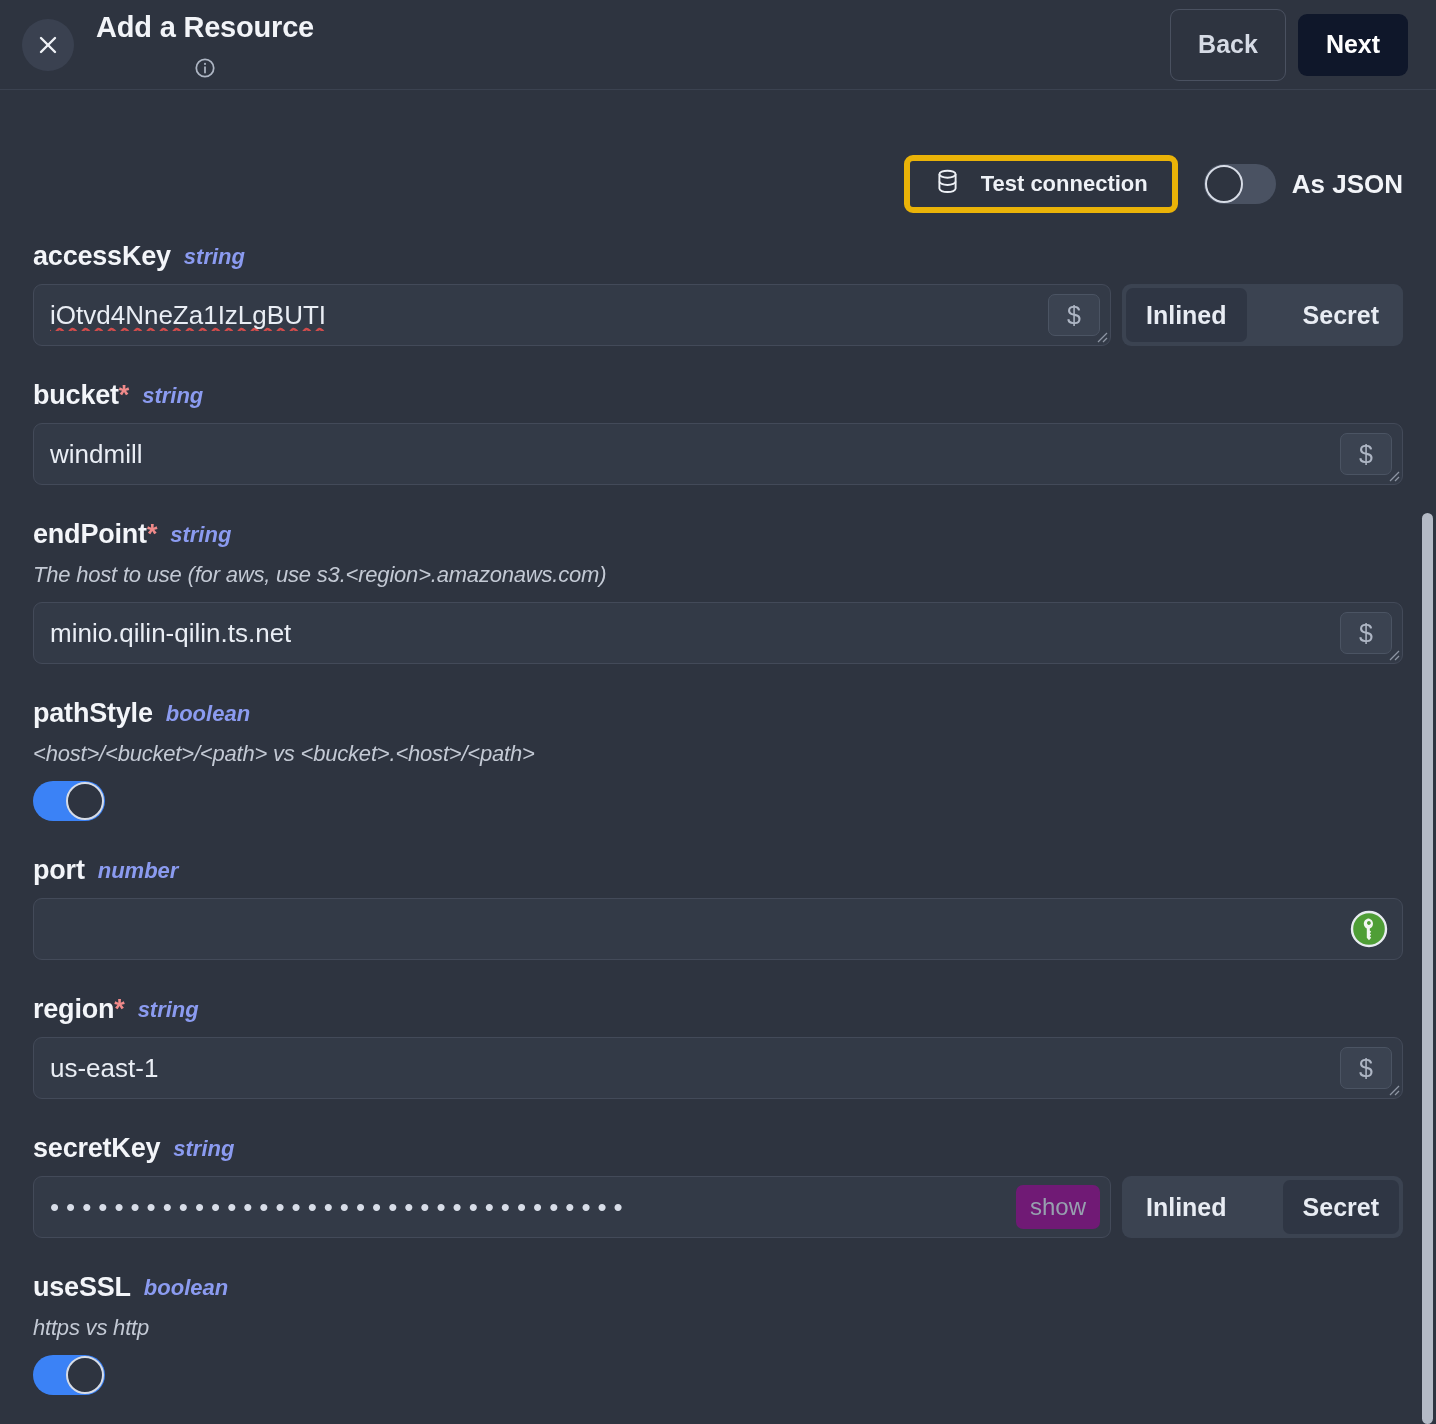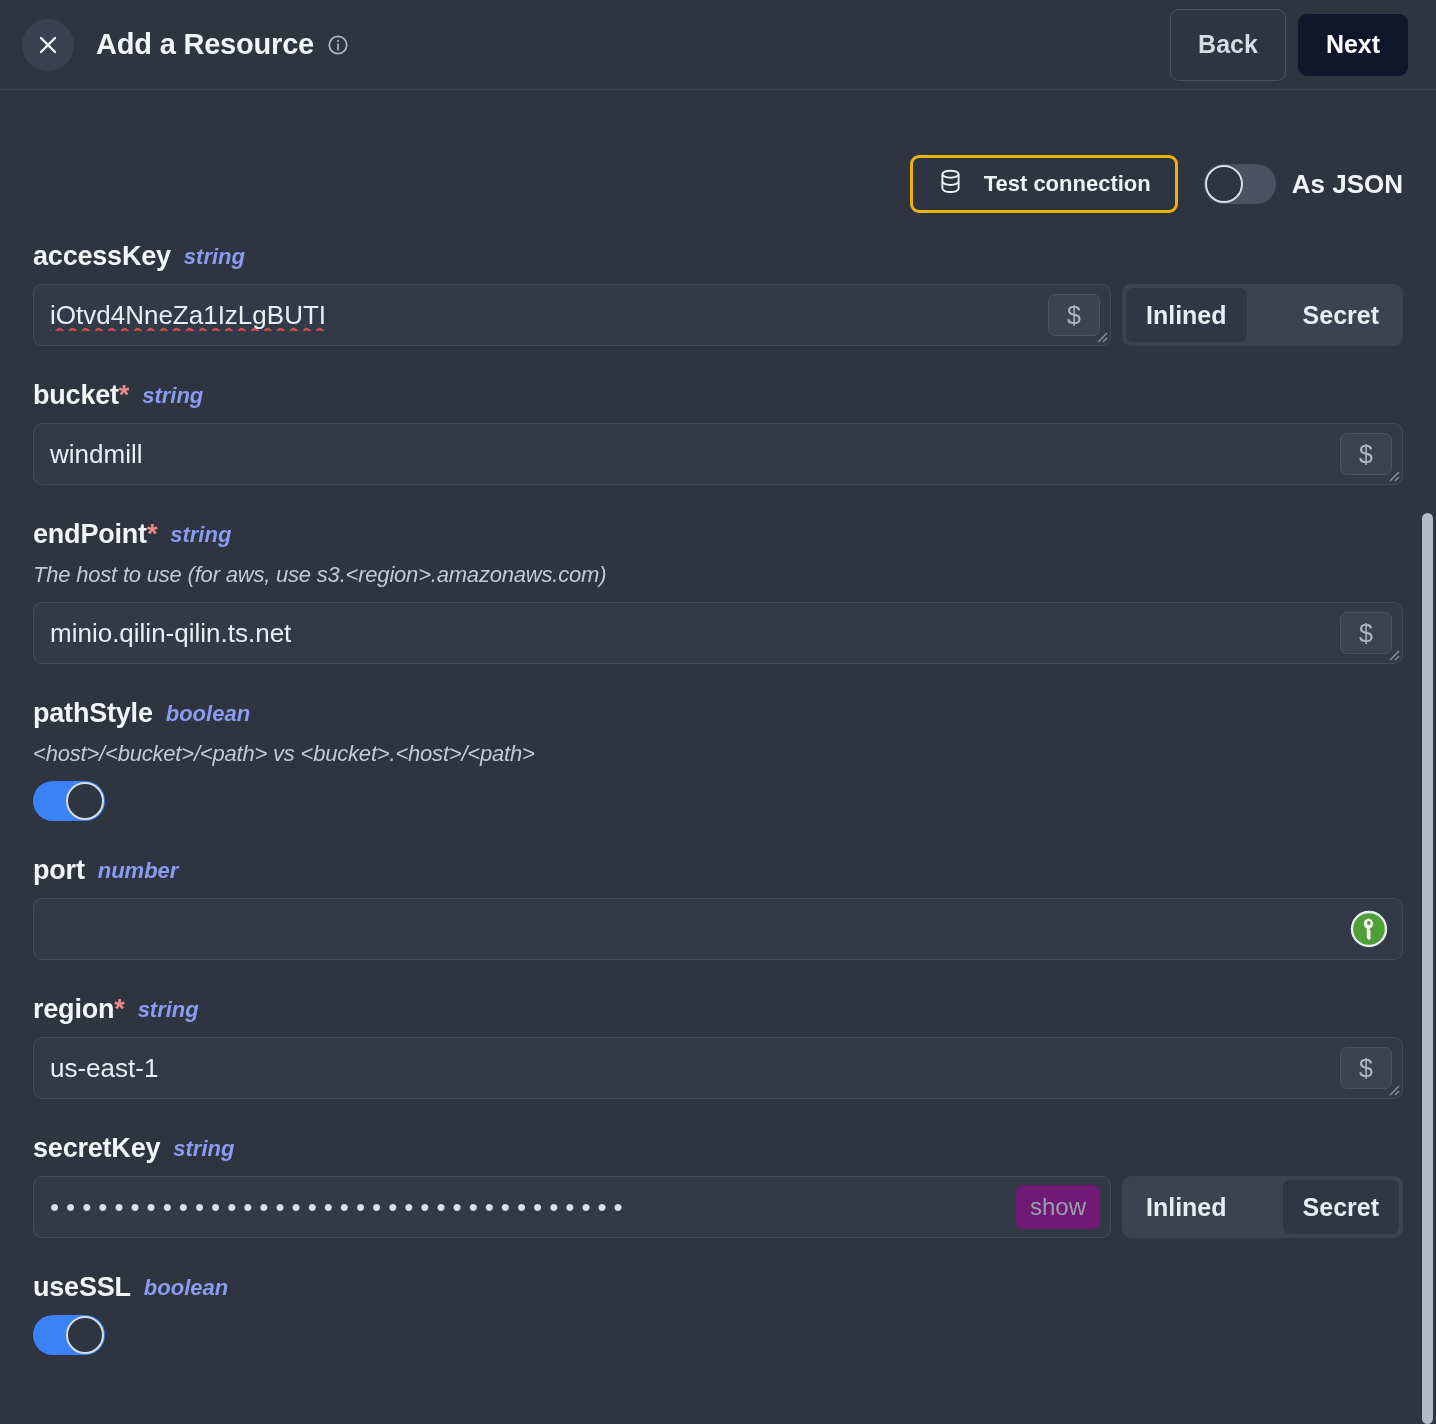--- a/index.html
+++ b/index.html
@@ -25,22 +25,23 @@
   .close-btn {
     width: 52px; height: 52px;
     border-radius: 50%;
     background: #3a4150;
     display: flex; align-items: center; justify-content: center;
     flex: 0 0 auto;
     cursor: pointer;
   }
   .close-btn svg { display:block; }
   .title-wrap {
-    display: flex; gap: 13px;
+    display: flex; align-items: center; gap: 13px;
     margin-left: 22px;
+    flex-direction: column;
   }
   .title {
     font-size: 29px;
     font-weight: bold;
     color: #f2f4f8;
     letter-spacing: -0.2px;
   }
   .info-icon { display:flex; align-items:center; }
   .header-actions {
     margin-left: auto;
@@ -85,21 +86,21 @@
     align-items: center;
     justify-content: flex-end;
     gap: 26px;
     padding-top: 65px;
     padding-right: 0;
   }
   .test-connection {
     display: flex; align-items: center; gap: 20px;
     height: 58px;
     padding: 0 24px;
-    border: 3px solid #eab308;
+    border: 6px solid #eab308;
     border-radius: 9px;
     background: transparent;
     color: #eef1f6;
     font-size: 22px;
     font-weight: bold;
     font-family: "Liberation Sans", sans-serif;
     cursor: pointer;
   }
   .asjson-wrap { display:flex; align-items:center; gap: 16px; }
   .switch {
@@ -428,20 +429,21 @@
         <div class="opt active">Secret</div>
       </div>
     </div>
   </div>
 
   <div class="field">
     <div class="label-row">
       <span class="fname">useSSL</span>
       <span class="ftype">boolean</span>
     </div>
+    <div class="fdesc">https vs http</div>
     <div class="switch on bool-toggle">
       <div class="knob"></div>
     </div>
   </div>
 
 </div>
 
 <div class="scrollbar"></div>
 
 </body></html>

